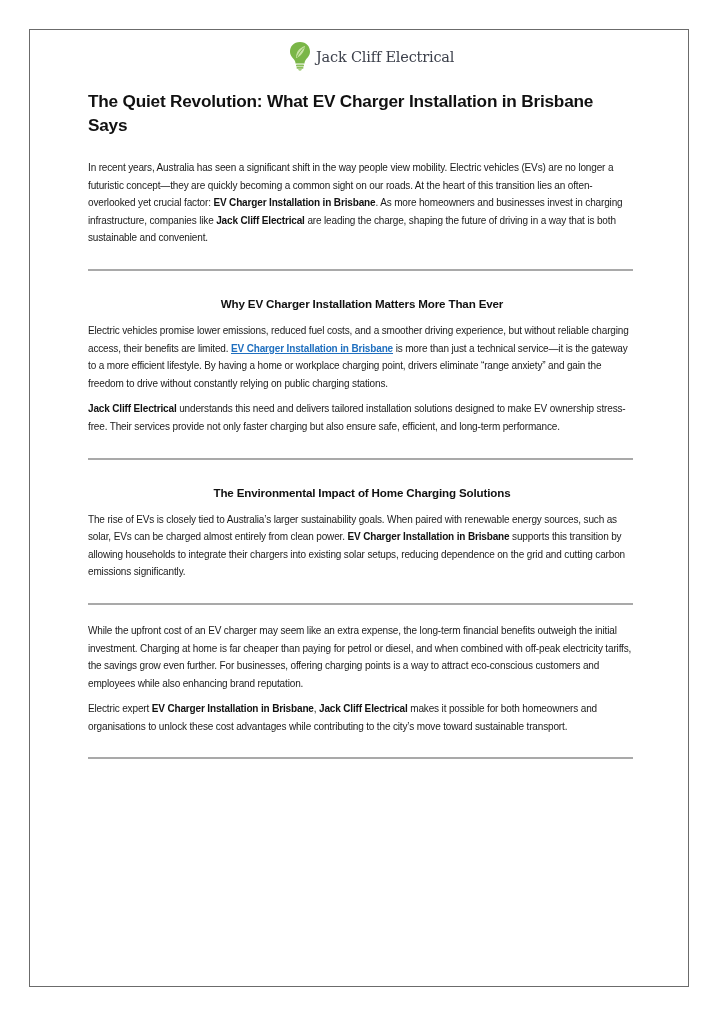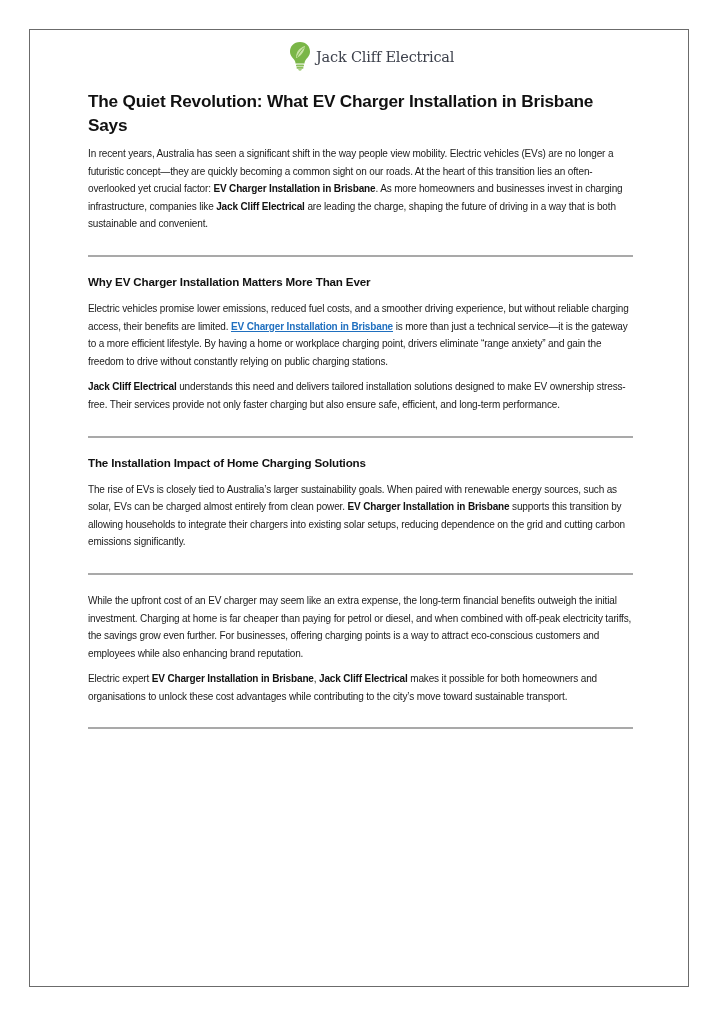--- a/index.html
+++ b/index.html
@@ -49,21 +49,21 @@
     .content {
       position: absolute;
       left: 88px;
       top: 89px;
       width: 548px;
     }
     h1 {
       font-size: 17.2px;
       line-height: 24px;
       font-weight: bold;
-      margin: 0 0 8px 0;
+      margin: 0 0 22px 0;
       letter-spacing: -0.2px;
       color: #111;
     }
     p {
       font-size: 10px;
       line-height: 17.6px;
       margin: 0 0 8px 0;
       letter-spacing: -0.15px;
       color: #1a1a1a;
     }
@@ -76,24 +76,25 @@
     hr.rule {
       border: none;
       height: 2px;
       background: #a9a9a9;
       margin: 0;
       width: 545px;
     }
     h2 {
       font-size: 11.6px;
       font-weight: bold;
-      margin: 0 0 10px 0;
+      margin: 8px 0 10px 0;
       line-height: 16px;
       letter-spacing: -0.15px;
       color: #111;
+      text-align: center;
     }
   </style>
 </head>
 <body>
 
 <div class="page"></div>
 
 <div class="logo">
   <span class="logo-icon">
     <svg width="22" height="30" viewBox="0 0 22 30">
@@ -120,21 +121,21 @@
   <div style="height:17px"></div>
 
   <h2>Why EV Charger Installation Matters More Than Ever</h2>
   <p><span>Electric vehicles promise lower emissions, reduced fuel costs, and a smoother driving experience, but without reliable charging access, their benefits are limited. </span><a class="link" href="#">EV Charger Installation in Brisbane</a><span> is more than just a technical service—it is the gateway to a more efficient lifestyle. By having a home or workplace charging point, drivers eliminate “range anxiety” and gain the freedom to drive without constantly relying on public charging stations.</span></p>
   <p><b>Jack Cliff Electrical</b><span> understands this need and delivers tailored installation solutions designed to make EV ownership stress-free. Their services provide not only faster charging but also ensure safe, efficient, and long-term performance.</span></p>
 
   <div style="height:14px"></div>
   <hr class="rule">
   <div style="height:17px"></div>
 
-  <h2>The Installation Impact of Home Charging Solutions</h2>
+  <h2>The Environmental Impact of Home Charging Solutions</h2>
   <p><span>The rise of EVs is closely tied to Australia’s larger sustainability goals. When paired with renewable energy sources, such as solar, EVs can be charged almost entirely from clean power. </span><b>EV Charger Installation in Brisbane</b><span> supports this transition by allowing households to integrate their chargers into existing solar setups, reducing dependence on the grid and cutting carbon emissions significantly.</span></p>
 
   <div style="height:14px"></div>
   <hr class="rule">
   <div style="height:17px"></div>
 
   <p><span>While the upfront cost of an EV charger may seem like an extra expense, the long-term financial benefits outweigh the initial investment. Charging at home is far cheaper than paying for petrol or diesel, and when combined with off-peak electricity tariffs, the savings grow even further. For businesses, offering charging points is a way to attract eco-conscious customers and employees while also enhancing brand reputation.</span></p>
   <p><span>Electric expert </span><b>EV Charger Installation in Brisbane</b><span>, </span><b>Jack Cliff Electrical</b><span> makes it possible for both homeowners and organisations to unlock these cost advantages while contributing to the city’s move toward sustainable transport.</span></p>
 
   <div style="height:14px"></div>

